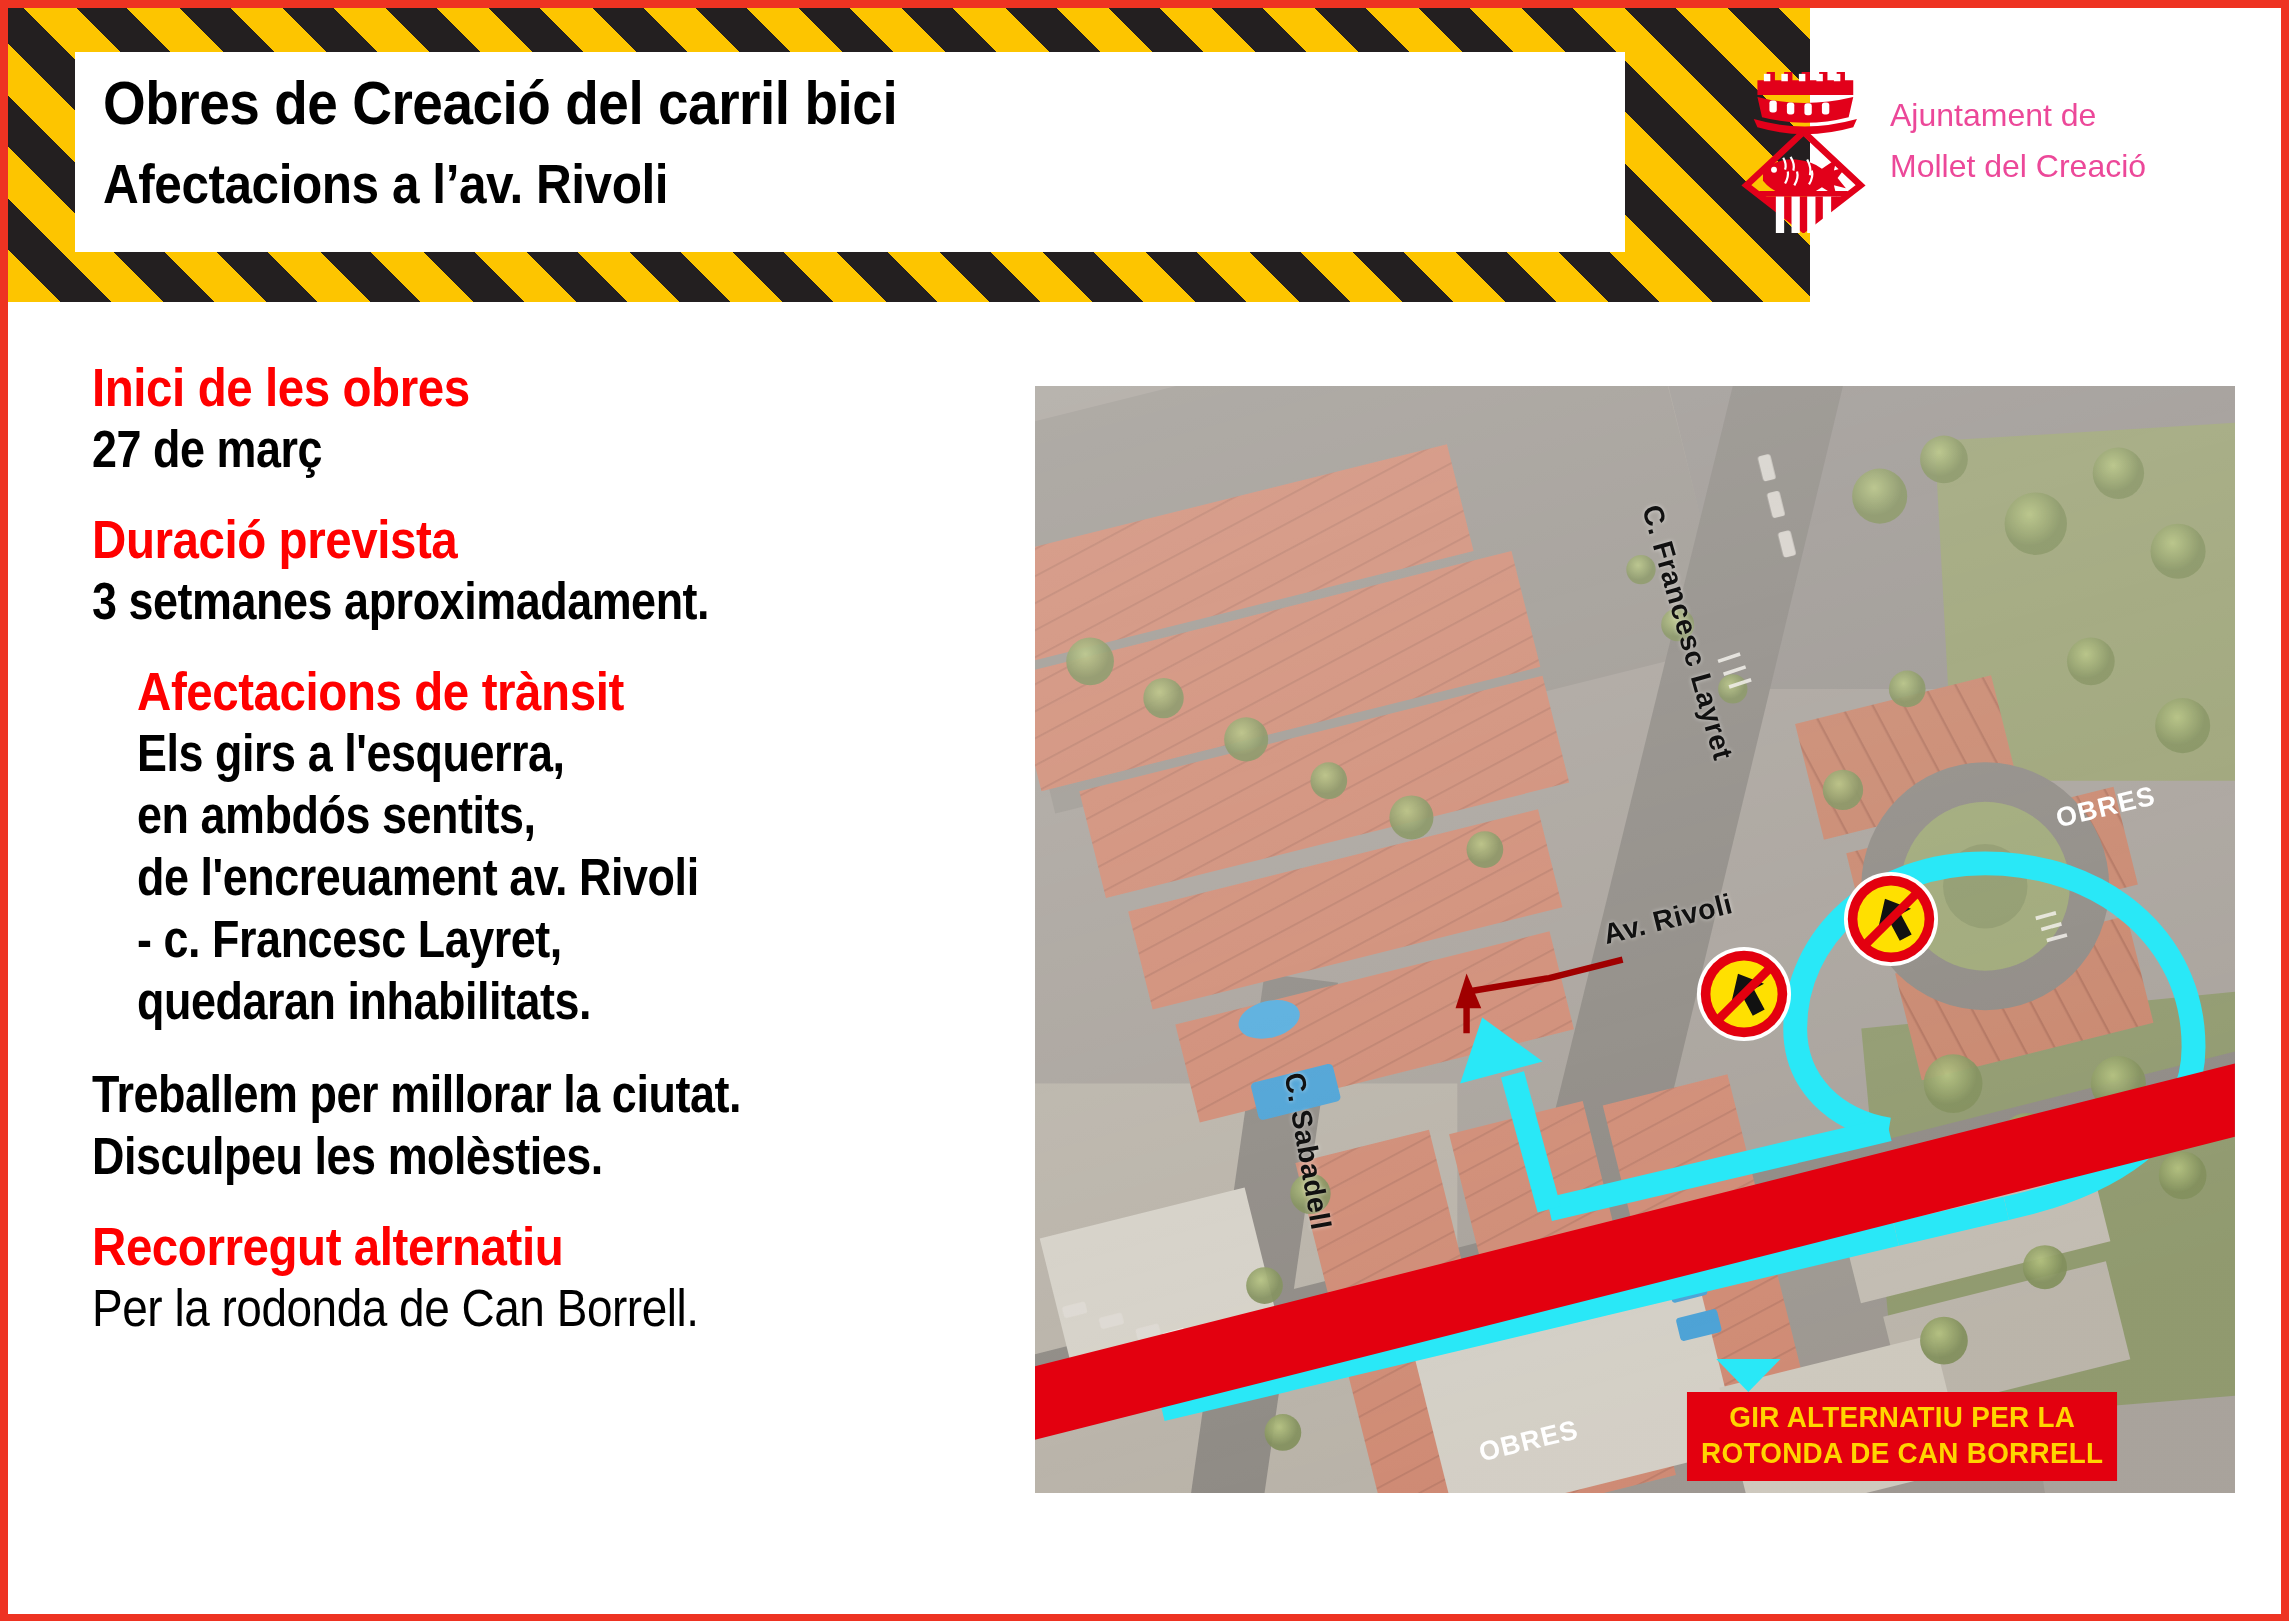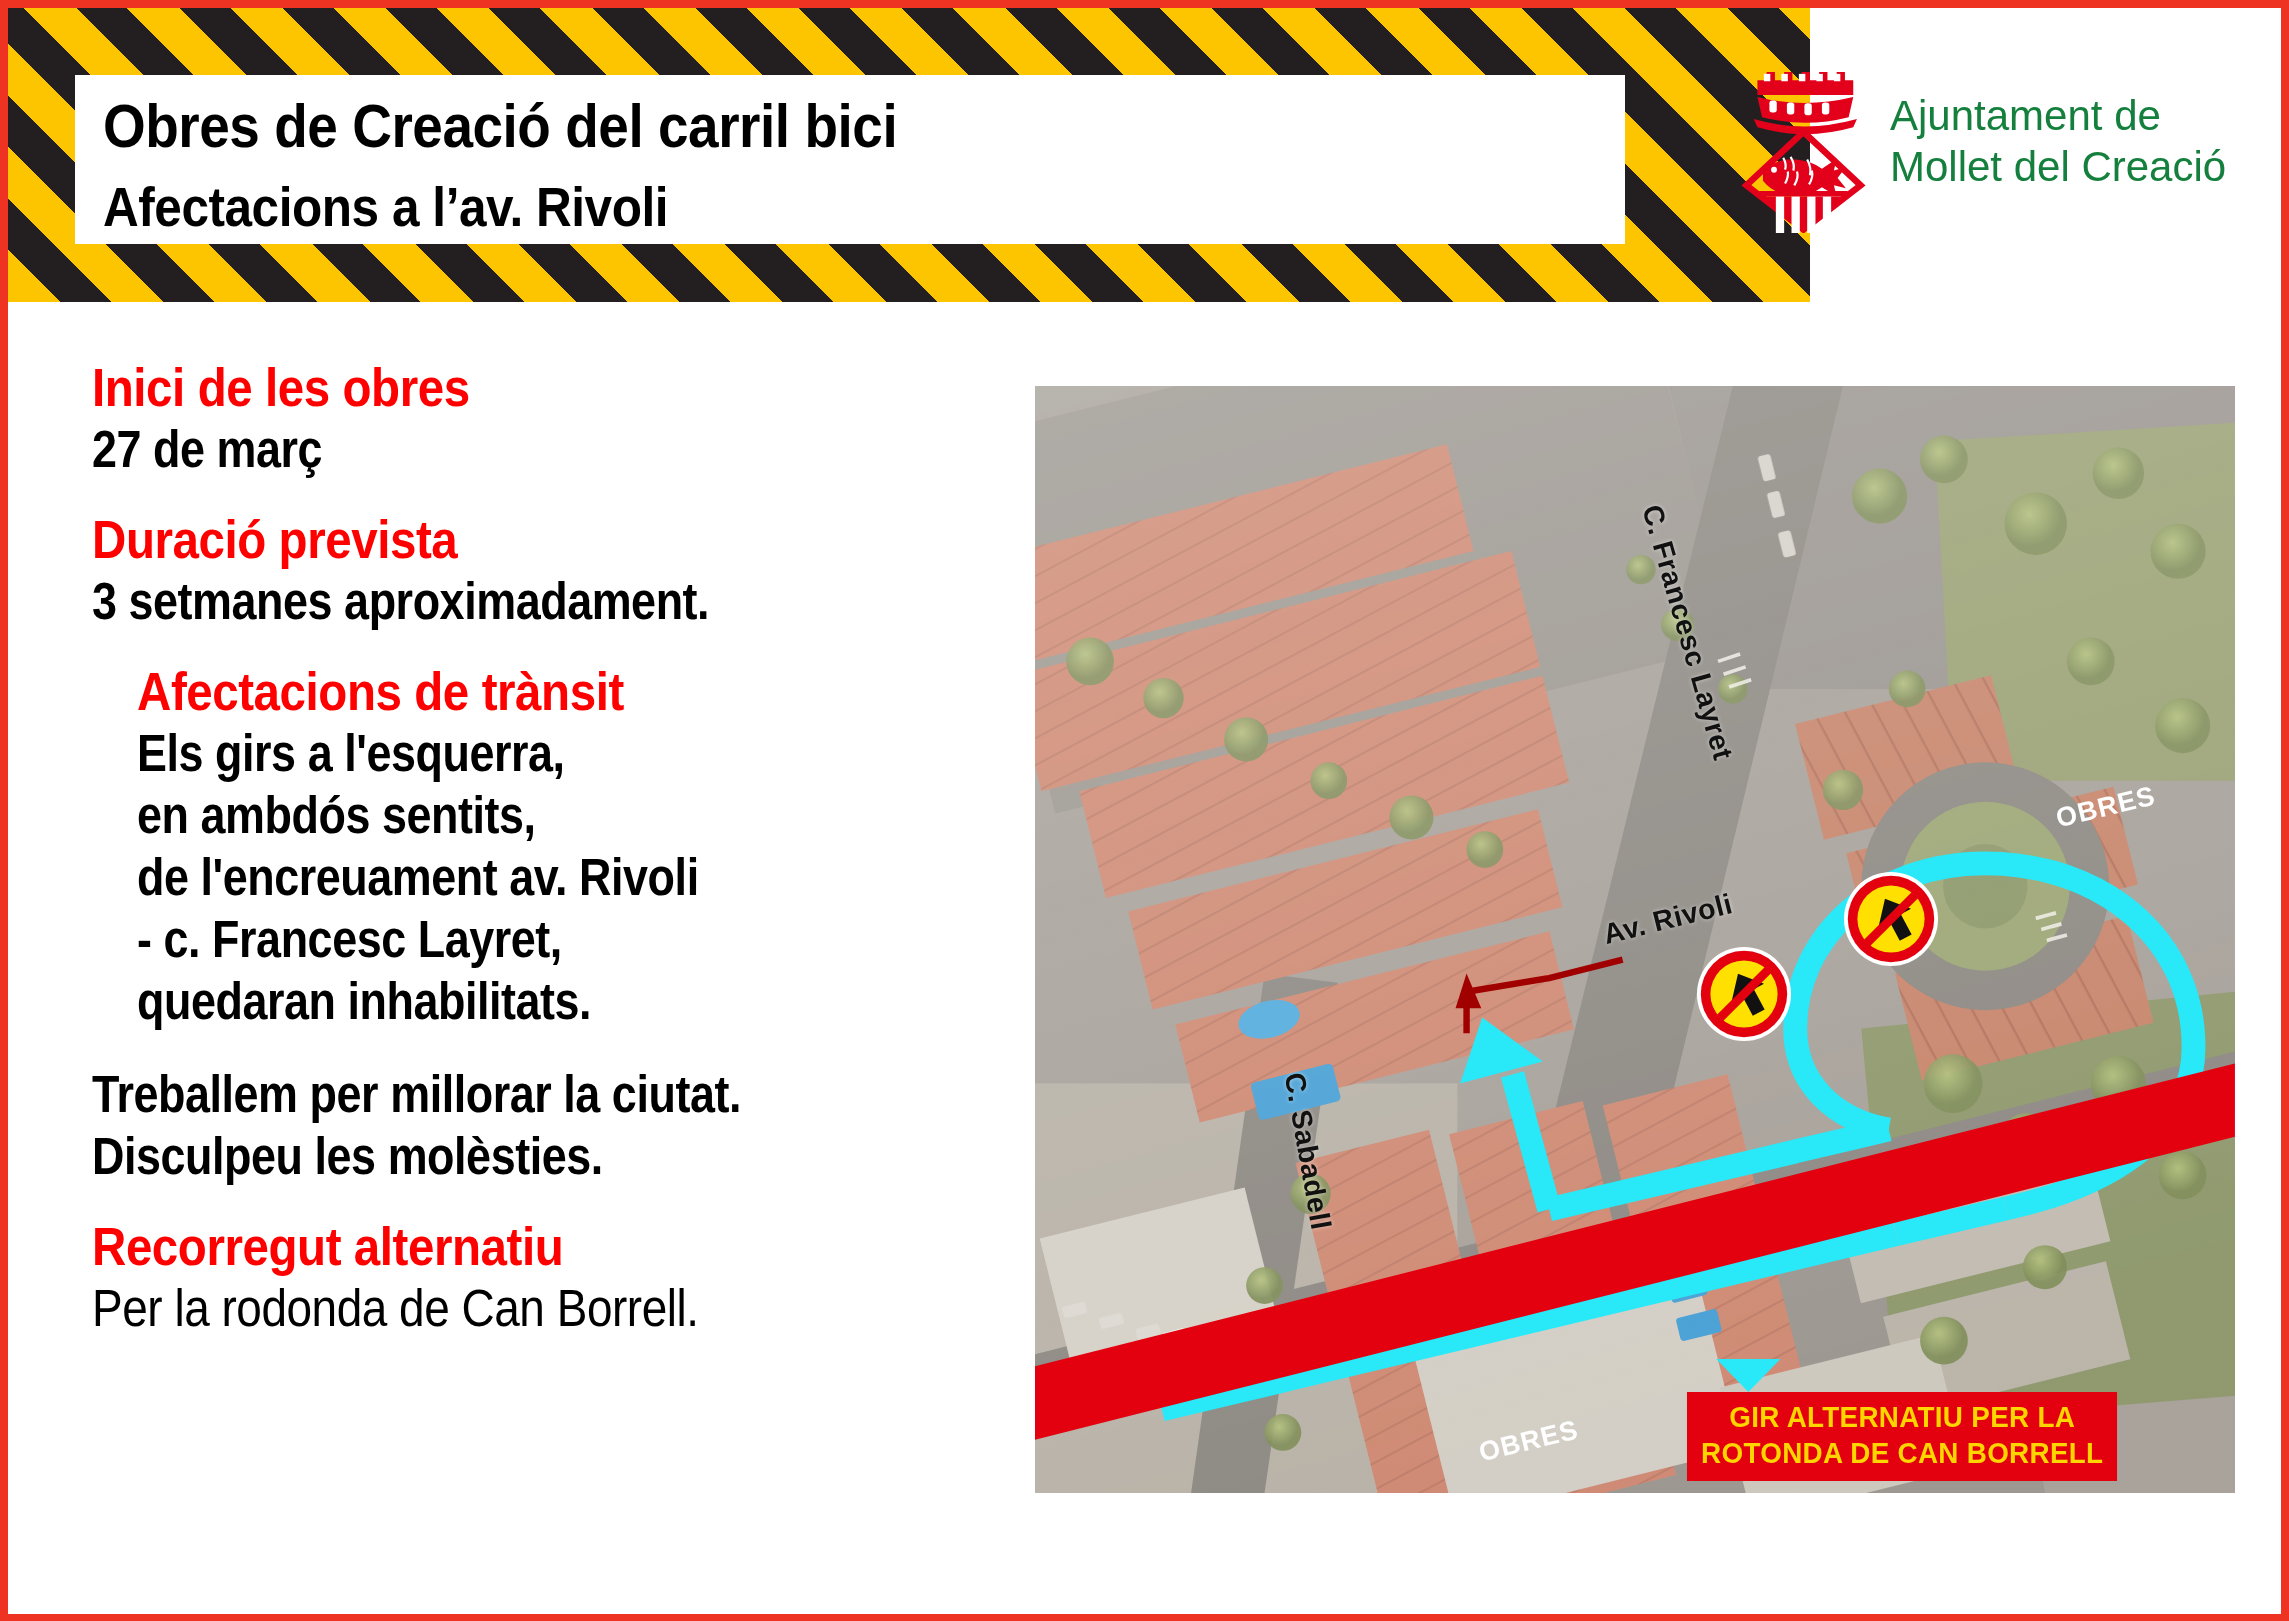--- a/index.html
+++ b/index.html
@@ -26,22 +26,22 @@
     left: 0px; top: 0px;
     width: 1802px; height: 294px;
     background: repeating-linear-gradient(
         45deg,
         #fdc500 0px, #fdc500 37px,
         #231f20 37px, #231f20 73px
     );
   }
   #title-box {
     position: absolute;
-    left: 67px; top: 67px;
-    width: 1550px; height: 169px;
+    left: 67px; top: 44px;
+    width: 1550px; height: 200px;
     background: #ffffff;
     padding: 7.3px 0 0 27.5px;
   }
   .title-line {
     font-weight: bold;
     color: #000000;
     font-stretch: condensed;
     transform: scaleX(0.90);
     transform-origin: left center;
     white-space: nowrap;
@@ -54,23 +54,23 @@
   #logo-area {
     position: absolute;
     left: 1731px; top: 27.5px;
     width: 514px; height: 211px;
     display: flex;
     align-items: center;
     gap: 22px;
   }
   #coat-of-arms { width: 129px; height: 184px; flex: 0 0 auto; }
   #logo-text {
-    font-size: 42px;
+    font-size: 32px;
     line-height: 51px;
-    color: #15803d;
+    color: #ec4899;
     white-space: nowrap;
     font-stretch: condensed;
   }
 
   
   #info-column {
     position: absolute;
     left: 84px; top: 347px;
     width: 927px;
   }

